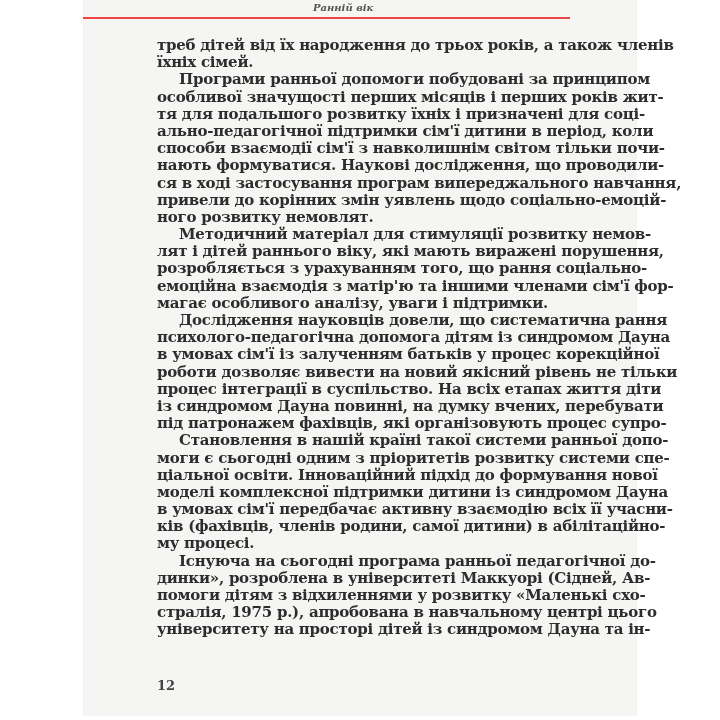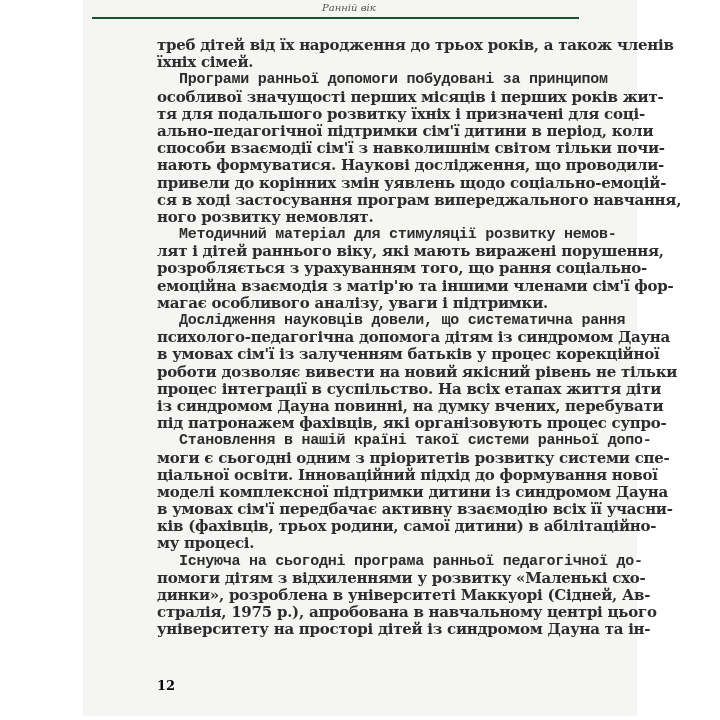--- a/index.html
+++ b/index.html
@@ -9,23 +9,24 @@
     overflow: hidden;
   }
   .page {
     position: absolute;
     left: 83px; top: 0;
     width: 554px; height: 716px;
     background: #f5f5f3;
   }
   .running-head {
     position: absolute;
-    left: 9px; top: 0;
+    left: 0; top: 0;
     width: 487px; height: 17px;
-    border-bottom: 2px solid #14532d;
+    border-bottom: 2px solid #ef4444;
+    font-weight: bold;
   }
   .running-head-text {
     position: absolute;
     left: 230px; top: 2px;
     font-family: "DejaVu Serif", serif;
     font-style: italic;
     font-size: 10px;
     color: #555;
   }
   .body-text {
@@ -44,29 +45,28 @@
     white-space: nowrap;
     text-align: justify;
     text-align-last: justify;
     height: 17.2px;
   }
   .line.last {
     text-align-last: left;
   }
   .line.indent {
     padding-left: 22px;
-    font-family: Liberation Mono, monospace;
   }
   .page-number {
     position: absolute;
     left: 74px; top: 678px;
     font-family: "DejaVu Serif", serif;
     font-weight: bold;
     font-size: 13px;
-    color: #000000;
+    color: #404040;
   }
 </style>
 </head>
 <body>
 
 <div class="page">
   <div class="running-head">
     <span class="running-head-text">Ранній вік</span>
   </div>
 
@@ -77,22 +77,22 @@
       <span class="line last">їхніх сімей.</span>
     </div>
 
     <div>
       <span class="line indent">Програми ранньої допомоги побудовані за принципом</span>
       <span class="line">особливої значущості перших місяців і перших років жит-</span>
       <span class="line">тя для подальшого розвитку їхніх і призначені для соці-</span>
       <span class="line">ально-педагогічної підтримки сім'ї дитини в період, коли</span>
       <span class="line">способи взаємодії сім'ї з навколишнім світом тільки почи-</span>
       <span class="line">нають формуватися. Наукові дослідження, що проводили-</span>
+      <span class="line">ся в ході застосування програм випереджального навчання,</span>
       <span class="line">привели до корінних змін уявлень щодо соціально-емоцій-</span>
-      <span class="line">ся в ході застосування програм випереджального навчання,</span>
       <span class="line last">ного розвитку немовлят.</span>
     </div>
 
     <div>
       <span class="line indent">Методичний матеріал для стимуляції розвитку немов-</span>
       <span class="line">лят і дітей раннього віку, які мають виражені порушення,</span>
       <span class="line">розробляється з урахуванням того, що рання соціально-</span>
       <span class="line">емоційна взаємодія з матір'ю та іншими членами сім'ї фор-</span>
       <span class="line last">магає особливого аналізу, уваги і підтримки.</span>
     </div>
@@ -106,27 +106,27 @@
       <span class="line">із синдромом Дауна повинні, на думку вчених, перебувати</span>
       <span class="line">під патронажем фахівців, які організовують процес супро-</span>
     </div>
 
     <div>
       <span class="line indent">Становлення в нашій країні такої системи ранньої допо-</span>
       <span class="line">моги є сьогодні одним з пріоритетів розвитку системи спе-</span>
       <span class="line">ціальної освіти. Інноваційний підхід до формування нової</span>
       <span class="line">моделі комплексної підтримки дитини із синдромом Дауна</span>
       <span class="line">в умовах сім'ї передбачає активну взаємодію всіх її учасни-</span>
-      <span class="line">ків (фахівців, трьох родини, самої дитини) в абілітаційно-</span>
+      <span class="line">ків (фахівців, членів родини, самої дитини) в абілітаційно-</span>
       <span class="line last">му процесі.</span>
     </div>
 
     <div>
       <span class="line indent">Існуюча на сьогодні програма ранньої педагогічної до-</span>
+      <span class="line">динки», розроблена в університеті Маккуорі (Сідней, Ав-</span>
       <span class="line">помоги дітям з відхиленнями у розвитку «Маленькі схо-</span>
-      <span class="line">динки», розроблена в університеті Маккуорі (Сідней, Ав-</span>
       <span class="line">стралія, 1975 р.), апробована в навчальному центрі цього</span>
       <span class="line">університету на просторі дітей із синдромом Дауна та ін-</span>
     </div>
   </div>
 
   <div class="page-number">12</div>
 </div>
 
 </body></html>

